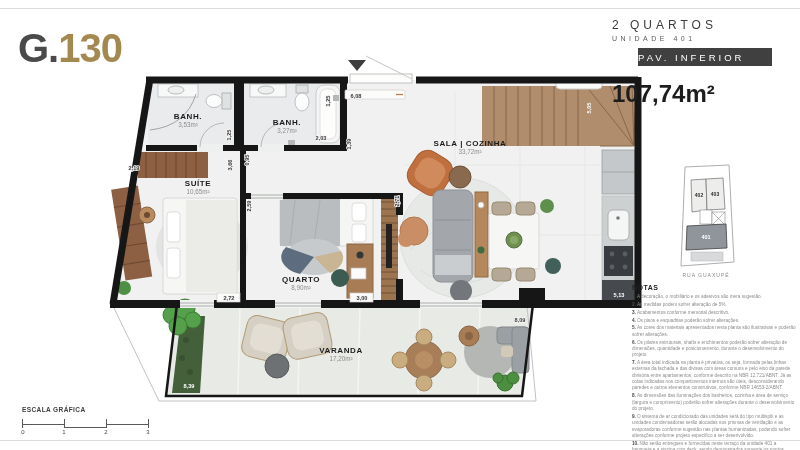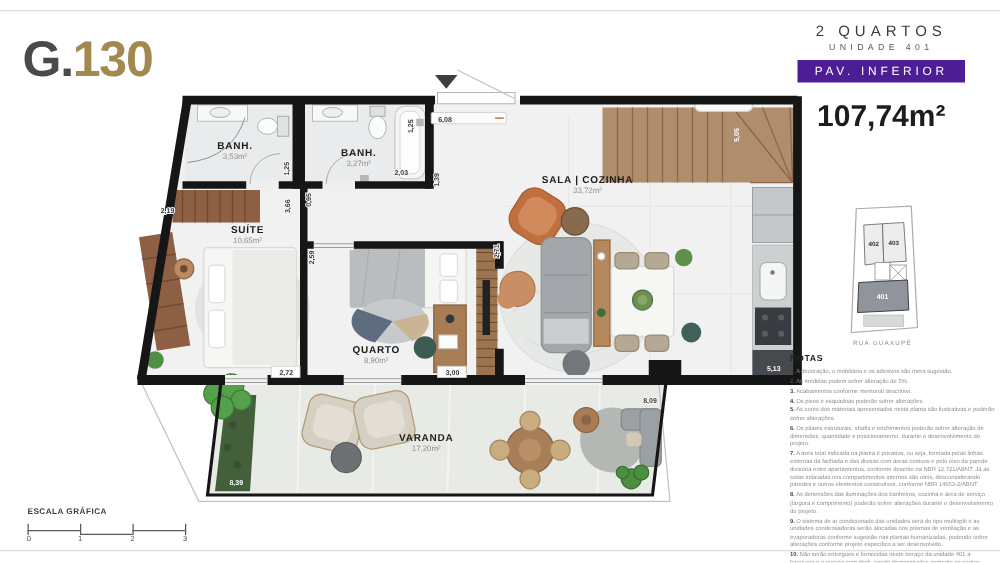--- a/index.html
+++ b/index.html
@@ -6,25 +6,25 @@
   .stage{position:relative;width:800px;height:450px;background:#ffffff;overflow:hidden;
          font-family:"Liberation Sans",sans-serif;}
   .rule{position:absolute;left:0;right:0;height:1px;background:#dcdcdc;}
   .rule.top{top:8px;} .rule.bottom{top:440px;}
 
   
   .logo{position:absolute;left:18px;top:26px;font-size:40px;font-weight:700;letter-spacing:-1px;}
   .logo .g{color:#4a4a4a;} .logo .num{color:#a3894f;}
 
   
-  .panel{position:absolute;left:612px;top:18px;width:186px;text-align:center;color:#2f2f2f;}
+  .panel{position:absolute;left:612px;top:18px;width:186px;color:#2f2f2f;}
   .p-l1{font-size:12px;letter-spacing:4px;color:#3c3c3c;}
   .p-l2{font-size:21px;letter-spacing:2px;color:#262626;margin-top:2px;}
   .p-sub{font-size:7px;letter-spacing:3.5px;color:#5a5a5a;margin-top:3px;}
-  .p-badge{margin:6px auto 0;width:134px;background:#4c1d95;color:#fff;font-size:9.5px;
+  .p-badge{margin:6px auto 0;width:134px;background:#404040;color:#fff;font-size:9.5px;
            letter-spacing:3px;padding:4px 0 3px;}
   .p-area{font-size:24px;font-weight:700;color:#1d1d1d;margin-top:14px;}
   .p-arealab{font-size:11.5px;letter-spacing:1px;color:#4a4a4a;margin-top:1px;}
   .street{position:absolute;left:640px;top:272px;width:132px;text-align:center;font-size:5px;
           letter-spacing:1px;color:#8a8a8a;}
 
   
   .notes{position:absolute;left:632px;top:284px;width:164px;}
   .notes h4{margin:0 0 3px;font-size:7px;letter-spacing:.5px;color:#232323;}
   .notes ol{margin:0;padding:0;list-style:none;}

